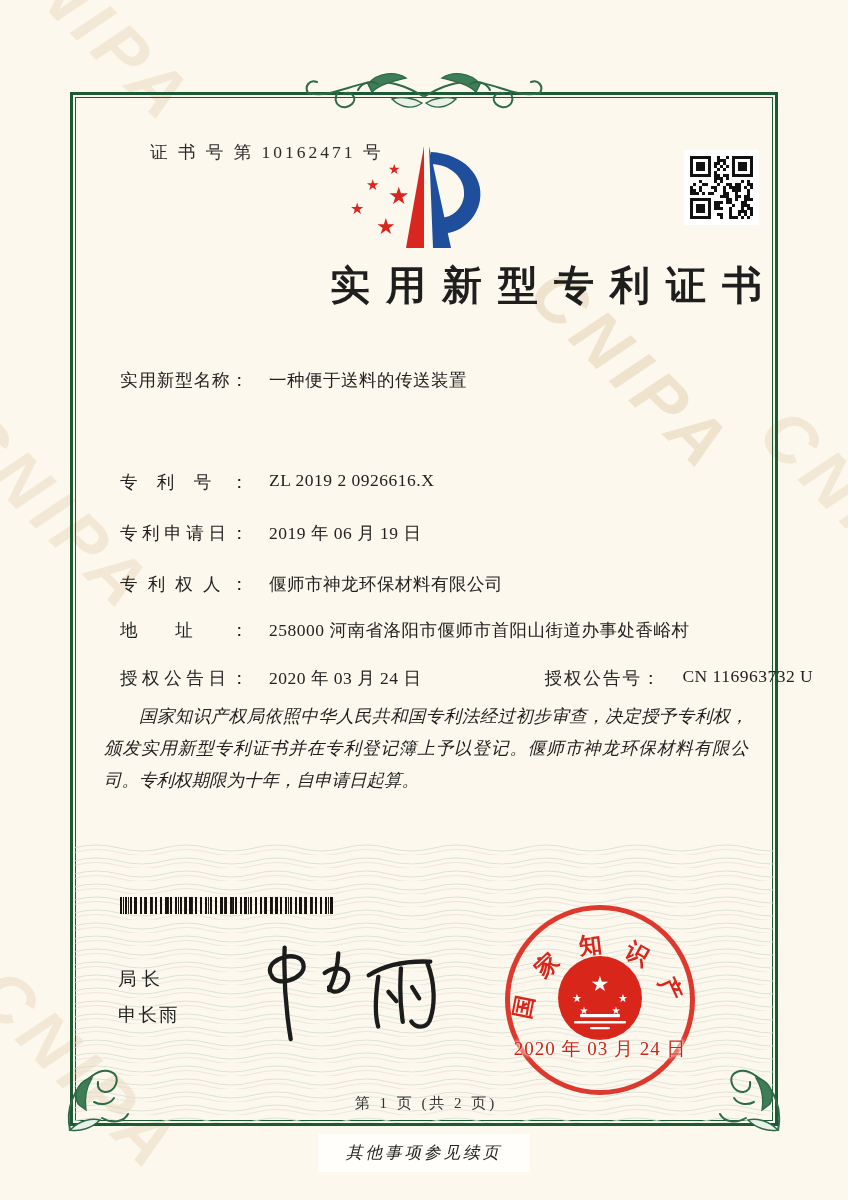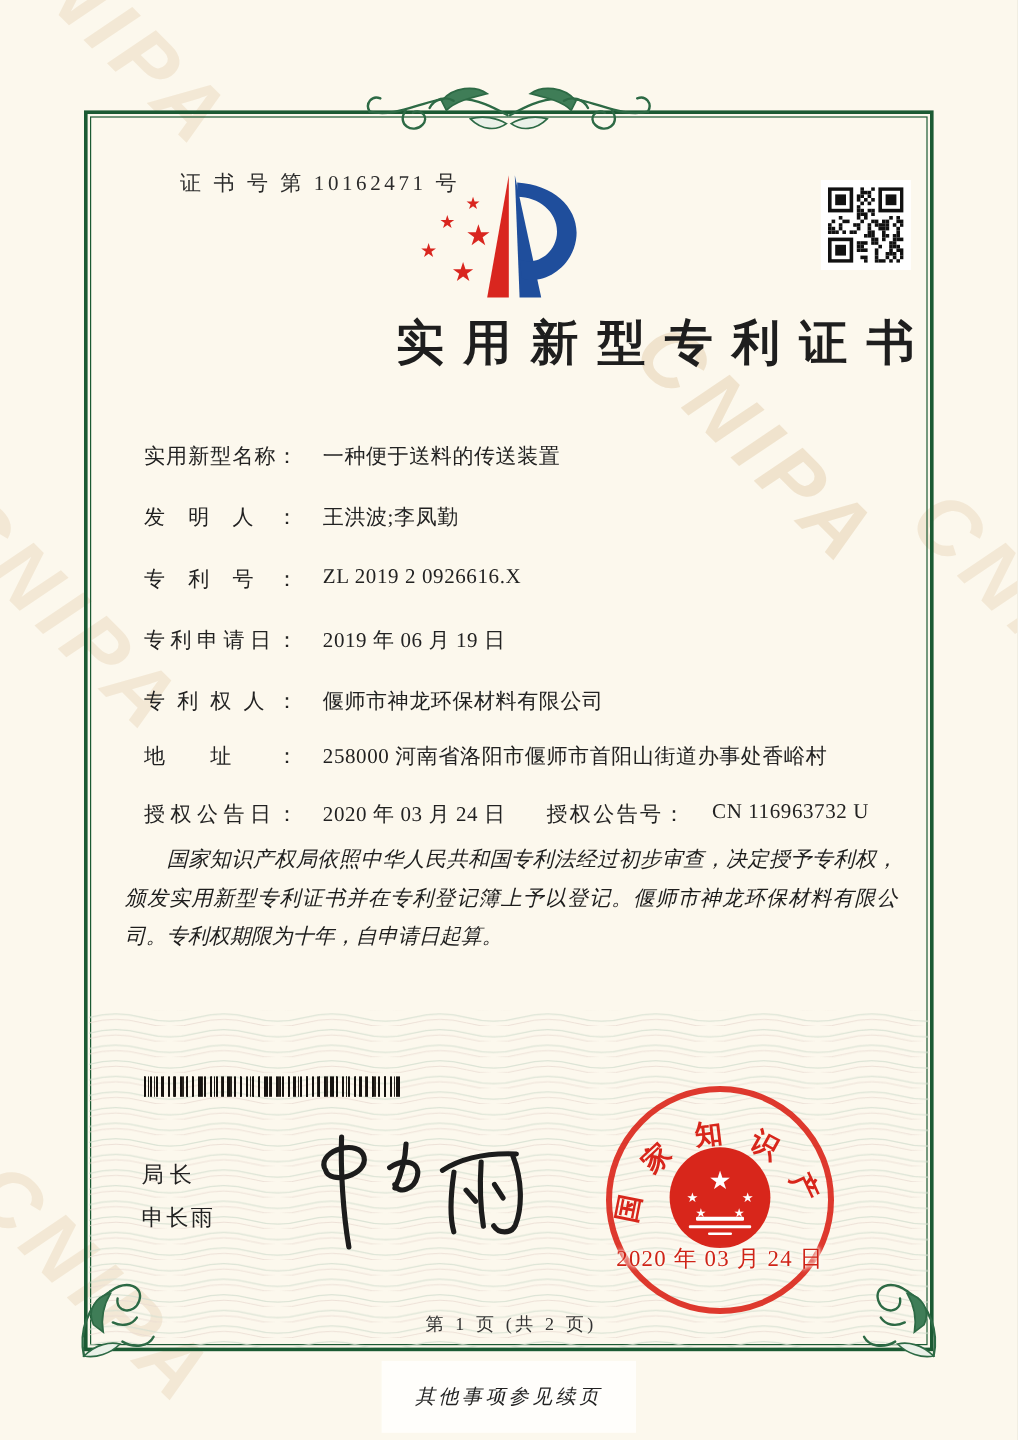--- a/index.html
+++ b/index.html
@@ -19,43 +19,43 @@
   .ornament{position:absolute;z-index:3;}
   
   .cert-no{position:absolute;left:106px;top:140px;font-size:17.5px;letter-spacing:3px;color:#2b2b2b;z-index:4;margin-left:44px;}
   .logo{position:absolute;left:338px;top:142px;width:150px;height:112px;z-index:4;}
   .qr{position:absolute;left:684px;top:150px;width:63px;height:63px;background:#fff;padding:6px;z-index:4;}
   .title{position:absolute;left:70px;top:258px;width:708px;text-align:right;
          font-size:40px;font-weight:bold;letter-spacing:16px;color:#1e1e1e;z-index:4;}
   .frow{position:absolute;left:120px;width:600px;font-size:17.5px;color:#222;z-index:4;white-space:nowrap;}
   .flabel{display:inline-block;width:128px;text-align:justify;text-align-last:justify;vertical-align:top;}
   .fvalue{display:inline-block;vertical-align:top;margin-left:21px;letter-spacing:.5px;}
-  .flabel2{display:inline-block;letter-spacing:2px;vertical-align:top;}
-  .grant{position:absolute;left:120px;top:666px;display:flex;font-size:17.5px;z-index:4;white-space:nowrap;}
+  .flabel2{display:inline-block;letter-spacing:2px;vertical-align:top;margin-left:48px;}
+  .grant{position:absolute;left:120px;top:666px;display:flex;font-size:17.5px;z-index:4;white-space:nowrap;gap:41px;}
   .grant .pair2{margin-left:34px;}
   .paras{position:absolute;left:104px;top:700px;width:644px;font-size:17.5px;line-height:32px;
          font-style:italic;color:#1d1d1d;z-index:4;text-align:justify;}
   .paras p{margin:0;text-indent:2em;}
   .barcode{position:absolute;left:120px;top:897px;width:215px;height:17px;z-index:4;
     background:
       repeating-linear-gradient(90deg,#15120f 0 2px,transparent 2px 5px),
       repeating-linear-gradient(90deg,#2a251f 0 1px,transparent 1px 8px),
       repeating-linear-gradient(90deg,transparent 0 3px,#15120f 3px 4px,transparent 4px 11px);}
   .sig-role{position:absolute;left:118px;top:966px;font-size:18.5px;letter-spacing:5px;z-index:4;text-align:right;}
   .sig-name{position:absolute;left:118px;top:1002px;font-size:18.5px;letter-spacing:2px;z-index:4;}
   .sig-script{position:absolute;left:225px;top:938px;z-index:4;transform:rotate(-2deg);}
   .seal{position:absolute;left:505px;top:905px;width:190px;height:190px;border-radius:50%;
         border:5px solid rgba(218,36,24,.9);box-sizing:border-box;z-index:4;}
   .seal-date{position:absolute;left:492px;top:1036px;width:216px;text-align:center;font-size:19px;
         color:#cf2317;letter-spacing:1px;z-index:5;
         text-shadow:0 0 3px #fdfdf7,0 0 3px #fdfdf7,0 0 5px #fdfdf7;}
   .page-num{position:absolute;left:70px;top:1094px;width:712px;text-align:center;
         font-size:15px;letter-spacing:3px;color:#333;z-index:4;}
   .note{position:absolute;left:50%;transform:translateX(-50%);top:1134px;background:#fffefb;
-        padding:19px 28px;font-size:16.5px;font-style:italic;letter-spacing:3px;color:#222;z-index:4;white-space:nowrap;}
+        padding:8px 28px;font-size:16.5px;font-style:italic;letter-spacing:3px;color:#222;z-index:4;white-space:nowrap;}
   svg{display:block;}
 </style>
 </head>
 <body>
 
 <div class="page">
 
   <div class="wm" style="left:-34px;top:-18px;">CNIPA</div>
   <div class="wm wm2" style="left:505px;top:330px;">CNIPA</div>
   <div class="wm" style="left:-75px;top:470px;">CNIPA</div>
@@ -247,23 +247,20 @@
         <rect x="3" y="45" width="15" height="15" fill="#fff"></rect>
         <rect x="6" y="48" width="9" height="9" fill="#111"></rect>
       </svg>
   </div>
 
   <div class="title">实用新型专利证书</div>
 
   <div class="frow" style="top:368px;">
     <span class="flabel">实用新型名称：</span><span class="fvalue">一种便于送料的传送装置</span>
   </div>
-  <div class="frow" style="top:419px;">
-    <span class="flabel">发明人：</span><span class="fvalue">王洪波;李凤勤</span>
-  </div>
   <div class="frow" style="top:470px;">
     <span class="flabel">专利号：</span><span class="fvalue">ZL 2019 2 0926616.X</span>
   </div>
   <div class="frow" style="top:521px;">
     <span class="flabel">专利申请日：</span><span class="fvalue">2019 年 06 月 19 日</span>
   </div>
   <div class="frow" style="top:572px;">
     <span class="flabel">专利权人：</span><span class="fvalue">偃师市神龙环保材料有限公司</span>
   </div>
   <div class="frow" style="top:618px;">

